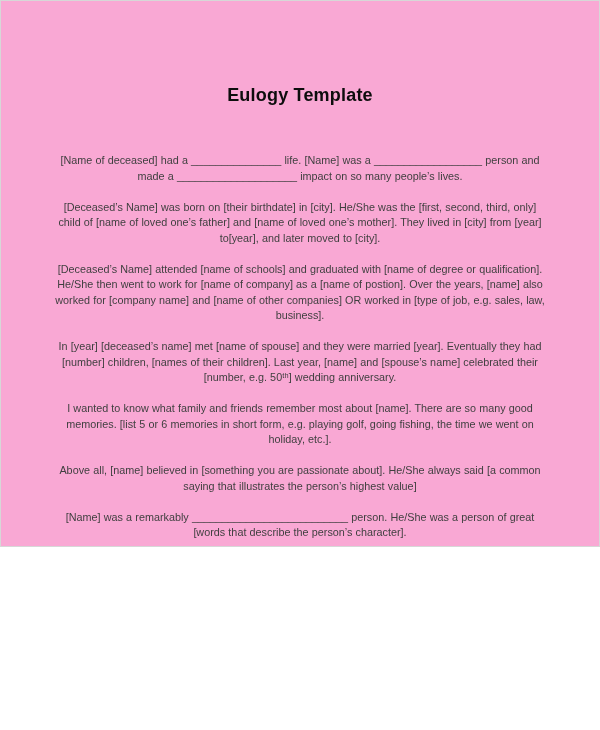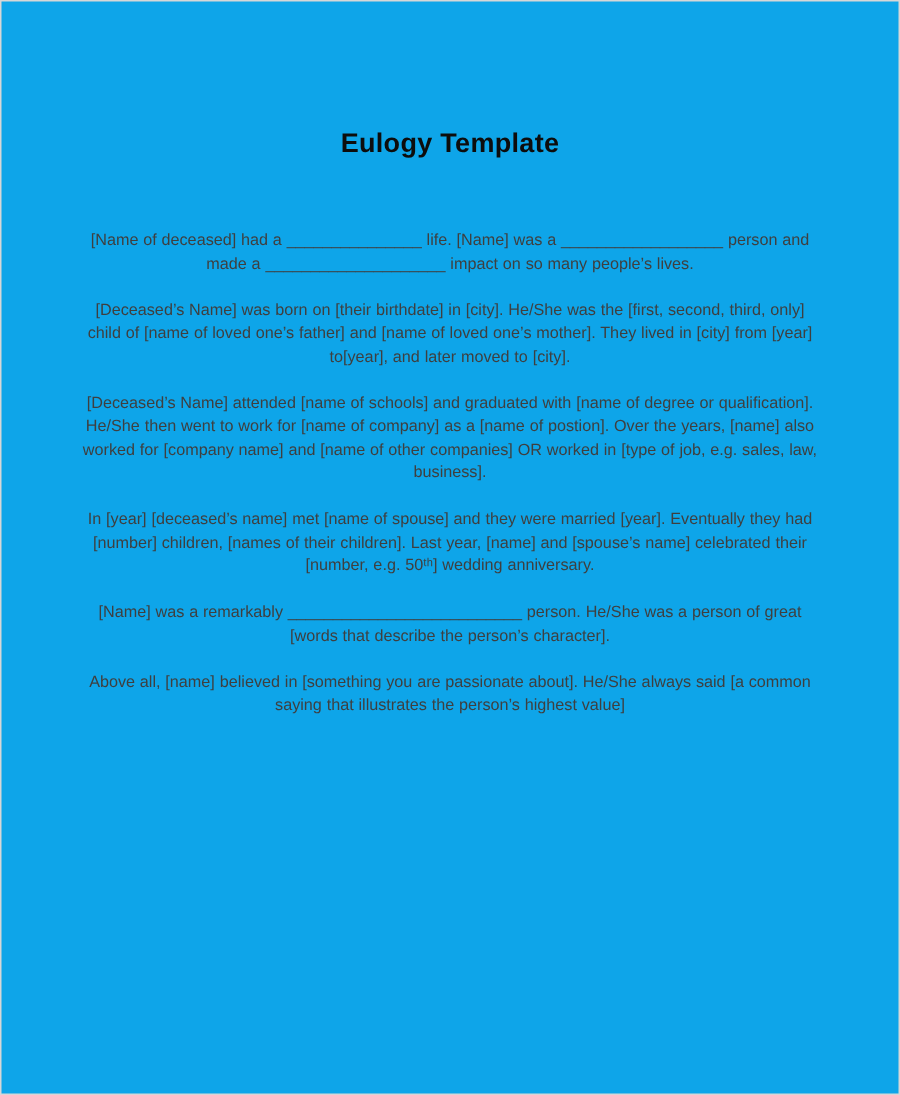--- a/index.html
+++ b/index.html
@@ -5,22 +5,22 @@
   html, body { margin: 0; padding: 0; }
   body {
     width: 600px;
     height: 730px;
     background: #ffffff;
     font-family: "Liberation Sans", sans-serif;
   }
   .page {
     box-sizing: border-box;
     width: 600px;
-    height: 730px;
-    background: #0ea5e9;
+    height: 547px;
+    background: #f9a8d4;
     border: 1px solid #d7d7d7;
     overflow: hidden;
   }
   .doc-title {
     margin: 84px 0 0 0;
     text-align: center;
     font-size: 18px;
     font-weight: bold;
     color: #0d0d0d;
     letter-spacing: 0.2px;
@@ -41,16 +41,17 @@
 <body>
 
 <div class="page">
   <h1 class="doc-title">Eulogy Template</h1>
 
   <div class="doc-body">
     <p>[Name of deceased] had a _______________ life. [Name] was a __________________ person and made a ____________________ impact on so many people’s lives.</p>
     <p>[Deceased’s Name] was born on [their birthdate] in [city]. He/She was the [first, second, third, only] child of [name of loved one’s father] and [name of loved one’s mother]. They lived in [city] from [year] to[year], and later moved to [city].</p>
     <p>[Deceased’s Name] attended [name of schools] and graduated with [name of degree or qualification]. He/She then went to work for [name of company] as a [name of postion]. Over the years, [name] also worked for [company name] and [name of other companies] OR worked in [type of job, e.g. sales, law, business].</p>
     <p>In [year] [deceased’s name] met [name of spouse] and they were married [year]. Eventually they had [number] children, [names of their children]. Last year, [name] and [spouse’s name] celebrated their [number, e.g. 50ᵗʰ] wedding anniversary.</p>
+    <p>I wanted to know what family and friends remember most about [name]. There are so many good memories. [list 5 or 6 memories in short form, e.g. playing golf, going fishing, the time we went on holiday, etc.].</p>
+    <p>Above all, [name] believed in [something you are passionate about]. He/She always said [a common saying that illustrates the person’s highest value]</p>
     <p>[Name] was a remarkably __________________________ person. He/She was a person of great [words that describe the person’s character].</p>
-    <p>Above all, [name] believed in [something you are passionate about]. He/She always said [a common saying that illustrates the person’s highest value]</p>
   </div>
 </div>
 
 </body></html>

